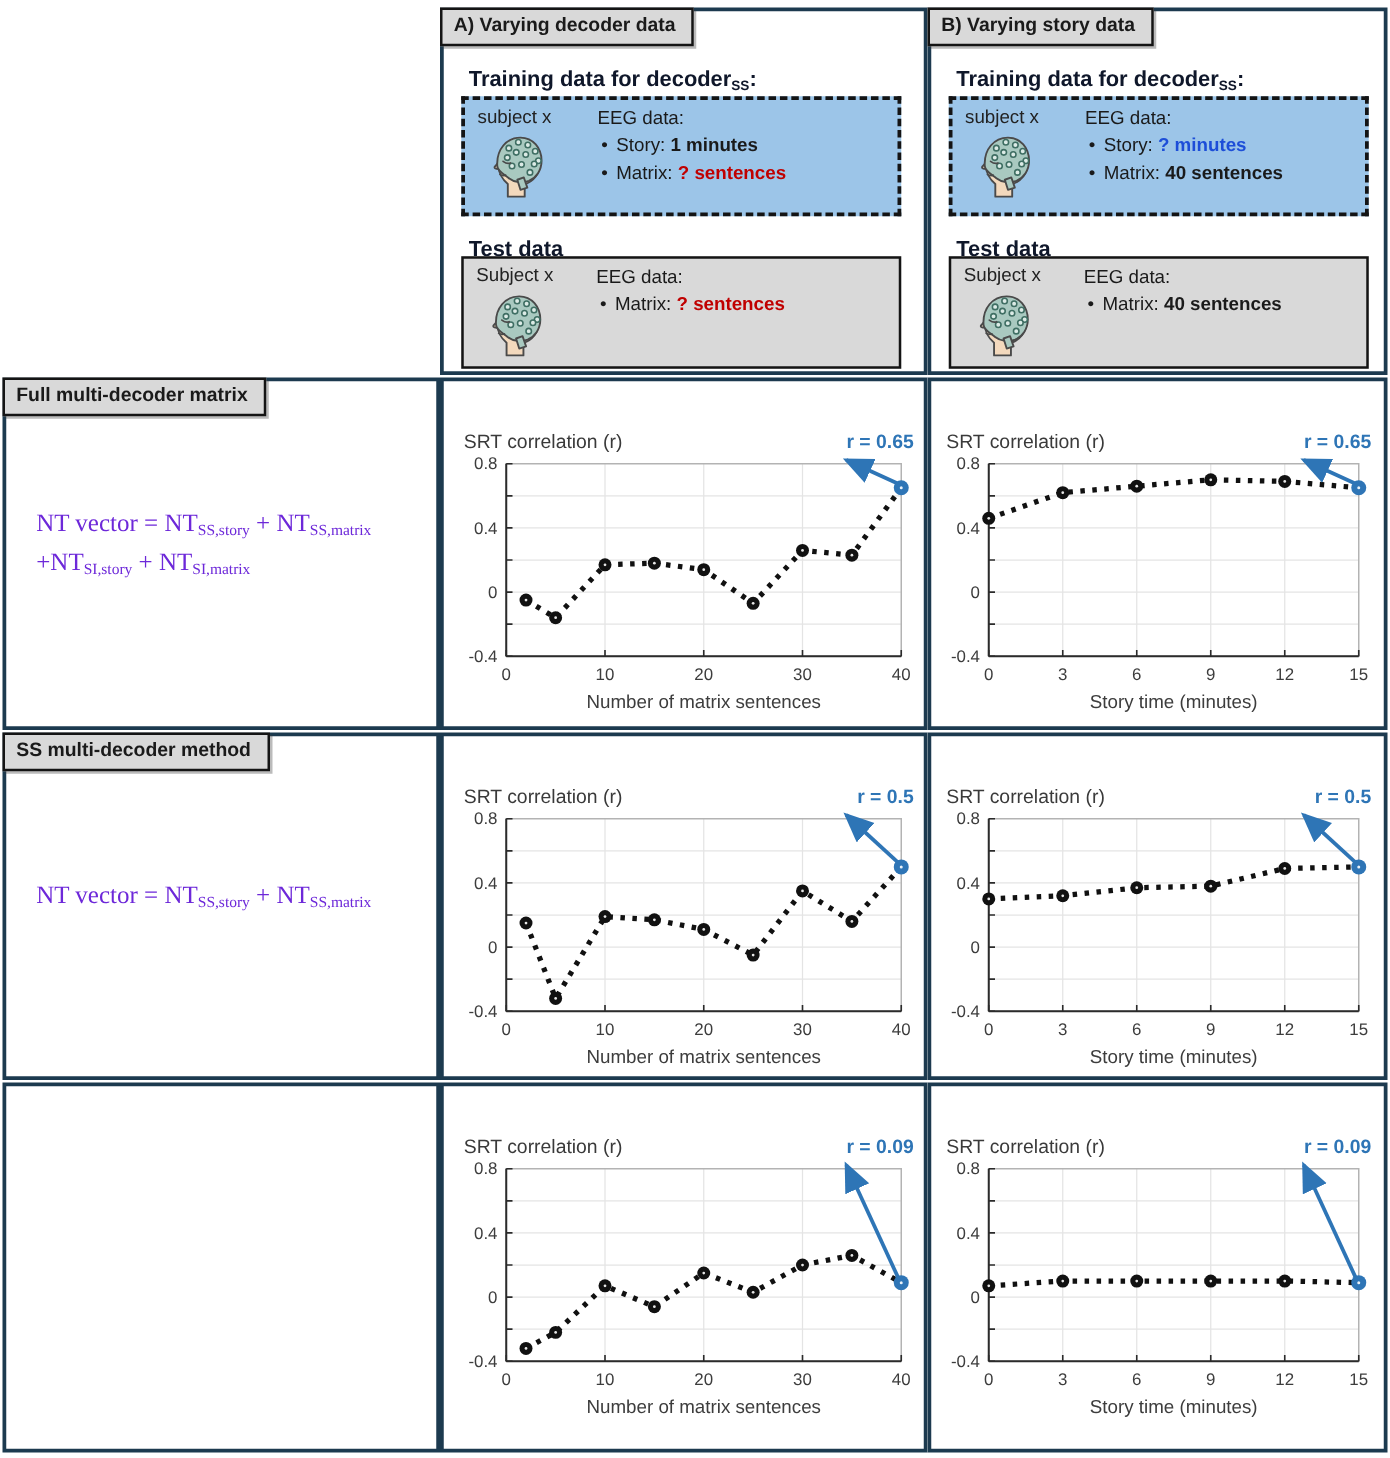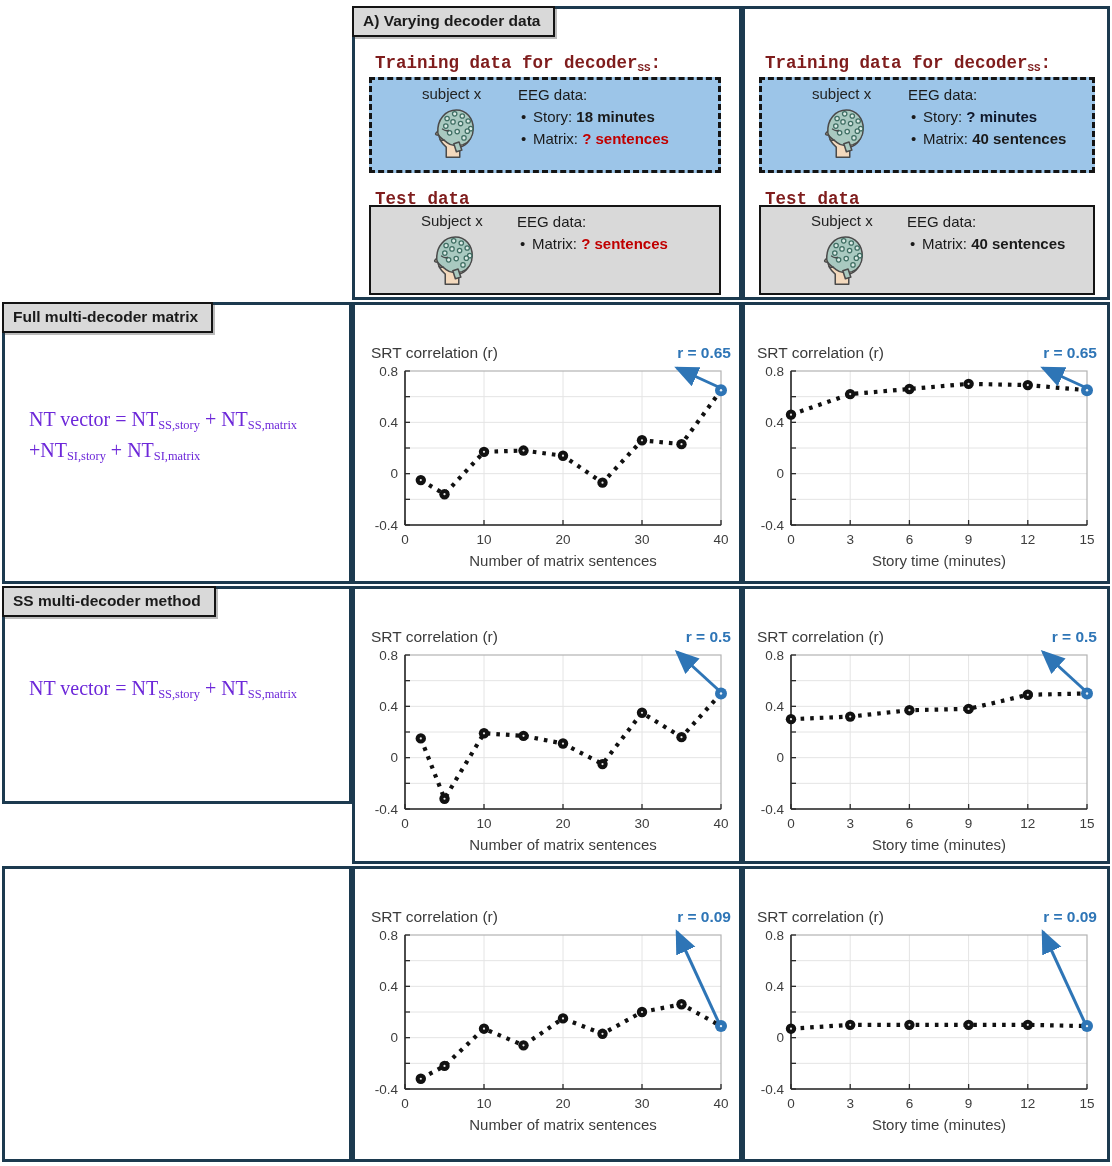--- a/index.html
+++ b/index.html
@@ -5,50 +5,50 @@
   html,body{margin:0;padding:0;background:#ffffff;}
   #figure{
     position:relative;width:1112px;height:1166px;background:#ffffff;
     font-family:"Liberation Sans",sans-serif;color:#1a1a1a;overflow:hidden;
   }
   .cell{position:absolute;box-sizing:border-box;border:3px solid #1c3a4f;background:#ffffff;}
   
   #cell-ha{left:352px;top:6px;width:390px;height:294px;}
   #cell-hb{left:742px;top:6px;width:368px;height:294px;}
   #cell-l1{left:2px;top:302px;width:350px;height:282px;}
-  #cell-l2{left:2px;top:586px;width:350px;height:218px;}
+  #cell-l2{left:2px;top:586px;width:350px;height:278px;}
   #cell-l3{left:2px;top:866px;width:350px;height:296px;}
   #cell-a1{left:352px;top:302px;width:390px;height:282px;}
   #cell-a2{left:352px;top:586px;width:390px;height:278px;}
   #cell-a3{left:352px;top:866px;width:390px;height:296px;}
   #cell-b1{left:742px;top:302px;width:368px;height:282px;}
   #cell-b2{left:742px;top:586px;width:368px;height:278px;}
   #cell-b3{left:742px;top:866px;width:368px;height:296px;}
 
   .tag-box{
     position:absolute;top:-3px;left:-3px;background:#d9d9d9;border:2px solid #141414;
     padding:4px 13px 5px 9px;font-weight:bold;font-size:15.5px;white-space:nowrap;z-index:5;
     box-shadow:2px 2px 0 rgba(60,60,60,.35);
   }
   .serif-title{
-    position:absolute;font-family:Liberation Mono, monospace;font-weight:bold;font-size:17.5px;color:#7f1d1d;
+    position:absolute;font-family:Liberation Sans, sans-serif;font-weight:bold;font-size:17.5px;color:#0f172a;
   }
   .training-title{left:20px;top:44px;}
   .test-title{left:20px;top:180px;}
   .seg-sub{font-size:0.62em;vertical-align:-0.25em;}
   .seg-bold{font-weight:bold;}
 
   .data-box{
     position:absolute;box-sizing:border-box;display:flex;gap:8px;padding:5px 10px;
   }
   .training-box{left:14px;top:68px;height:96px;border:3px dashed #141414;background:#9cc5e8;}
   .test-box{left:14px;top:196px;height:90px;border:2.5px solid #141414;background:#d9d9d9;}
   #cell-ha .data-box{width:352px;}
   #cell-hb .data-box{width:336px;}
-  .subject-col{width:88px;display:flex;flex-direction:column;align-items:flex-start;margin-left:40px;}
+  .subject-col{width:88px;display:flex;flex-direction:column;align-items:flex-start;}
   .subject-label{font-size:15px;color:#222;margin-bottom:1px;}
   .icon-slot{display:block;width:54px;height:58px;margin-left:4px;}
   .eeg-col{flex:1;padding-top:1px;}
   .eeg-title{font-size:15px;margin-bottom:3px;}
   .bullet-item{position:relative;padding-left:15px;font-size:15px;line-height:1.45;}
   .bullet-item::before{content:"\2022";position:absolute;left:3px;}
 
   .equation{
     position:absolute;left:24px;right:6px;top:47%;transform:translateY(-50%);
     font-family:"Liberation Serif",serif;font-size:20px;line-height:1.55;color:#6d28d9;
@@ -91,21 +91,21 @@
       </g>
       <path d="M19.5,28.5 q4,3 7,1.5" fill="none" stroke-width="1.6"></path>
       <path d="M16.5,41 q3,1.6 5.5,0.6" fill="none" stroke-width="1.6"></path>
     </g>
   </svg>
 </span>
       </div>
       <div class="eeg-col">
         <div class="eeg-title">EEG data:</div>
         <div>
-            <div class="bullet-item"><span>Story: </span><span class="seg-bold">18 minutes</span></div>
+            <div class="bullet-item"><span>Story: </span><span class="seg-bold">1 minutes</span></div>
             <div class="bullet-item"><span>Matrix: </span><span class="seg-bold" style="color: rgb(192, 0, 0);">? sentences</span></div>
           </div>
       </div>
     </div>
     <div class="serif-title test-title">Test data</div>
     <div class="data-box test-box">
       <div class="subject-col">
         <div class="subject-label">Subject x</div>
         <span class="icon-slot">
   <svg viewBox="0 0 64 64" width="54" height="58" aria-hidden="true">
@@ -137,20 +137,21 @@
       <div class="eeg-col">
         <div class="eeg-title">EEG data:</div>
         <div>
             <div class="bullet-item"><span>Matrix: </span><span class="seg-bold" style="color: rgb(192, 0, 0);">? sentences</span></div>
           </div>
       </div>
     </div>
   </div>
 
   <div class="cell" id="cell-hb">
+    <div class="tag-box">B) Varying story data</div>
     <div class="serif-title training-title"><span class="seg-bold">Training data for decoder</span><span class="seg-sub seg-bold">SS</span><span class="seg-bold">:</span></div>
     <div class="data-box training-box">
       <div class="subject-col">
         <div class="subject-label">subject x</div>
         <span class="icon-slot">
   <svg viewBox="0 0 64 64" width="54" height="58" aria-hidden="true">
     <g stroke="#4a4a4a" stroke-width="1.8" stroke-linejoin="round" stroke-linecap="round">
       <path d="M24,62 L24,50 C19,46 15,39 15,32 C15,18 25,8 37,8 C48,8 55,17 55,29 C55,40 48,48 40,50 L40,62 Z" fill="#f3d9bd"></path>
       <path d="M16.5,28 L11.5,33.8 Q11,35.3 13.2,35.5 L17.5,36.5 Z" fill="#f3d9bd"></path>
       <path d="M14,33 C13,17 23,6 36,6 C48,6 56,16 56,28 C56,37 51,44 44,47 C38,49.3 30,48.5 25,44.5 C20,40.5 14.6,38 14,33 Z" fill="#a9c9c0"></path>
@@ -171,21 +172,21 @@
       </g>
       <path d="M19.5,28.5 q4,3 7,1.5" fill="none" stroke-width="1.6"></path>
       <path d="M16.5,41 q3,1.6 5.5,0.6" fill="none" stroke-width="1.6"></path>
     </g>
   </svg>
 </span>
       </div>
       <div class="eeg-col">
         <div class="eeg-title">EEG data:</div>
         <div>
-            <div class="bullet-item"><span>Story: </span><span class="seg-bold" style="color: #0f172a;">? minutes</span></div>
+            <div class="bullet-item"><span>Story: </span><span class="seg-bold" style="color: #1d4ed8;">? minutes</span></div>
             <div class="bullet-item"><span>Matrix: </span><span class="seg-bold">40 sentences</span></div>
           </div>
       </div>
     </div>
     <div class="serif-title test-title">Test data</div>
     <div class="data-box test-box">
       <div class="subject-col">
         <div class="subject-label">Subject x</div>
         <span class="icon-slot">
   <svg viewBox="0 0 64 64" width="54" height="58" aria-hidden="true">

